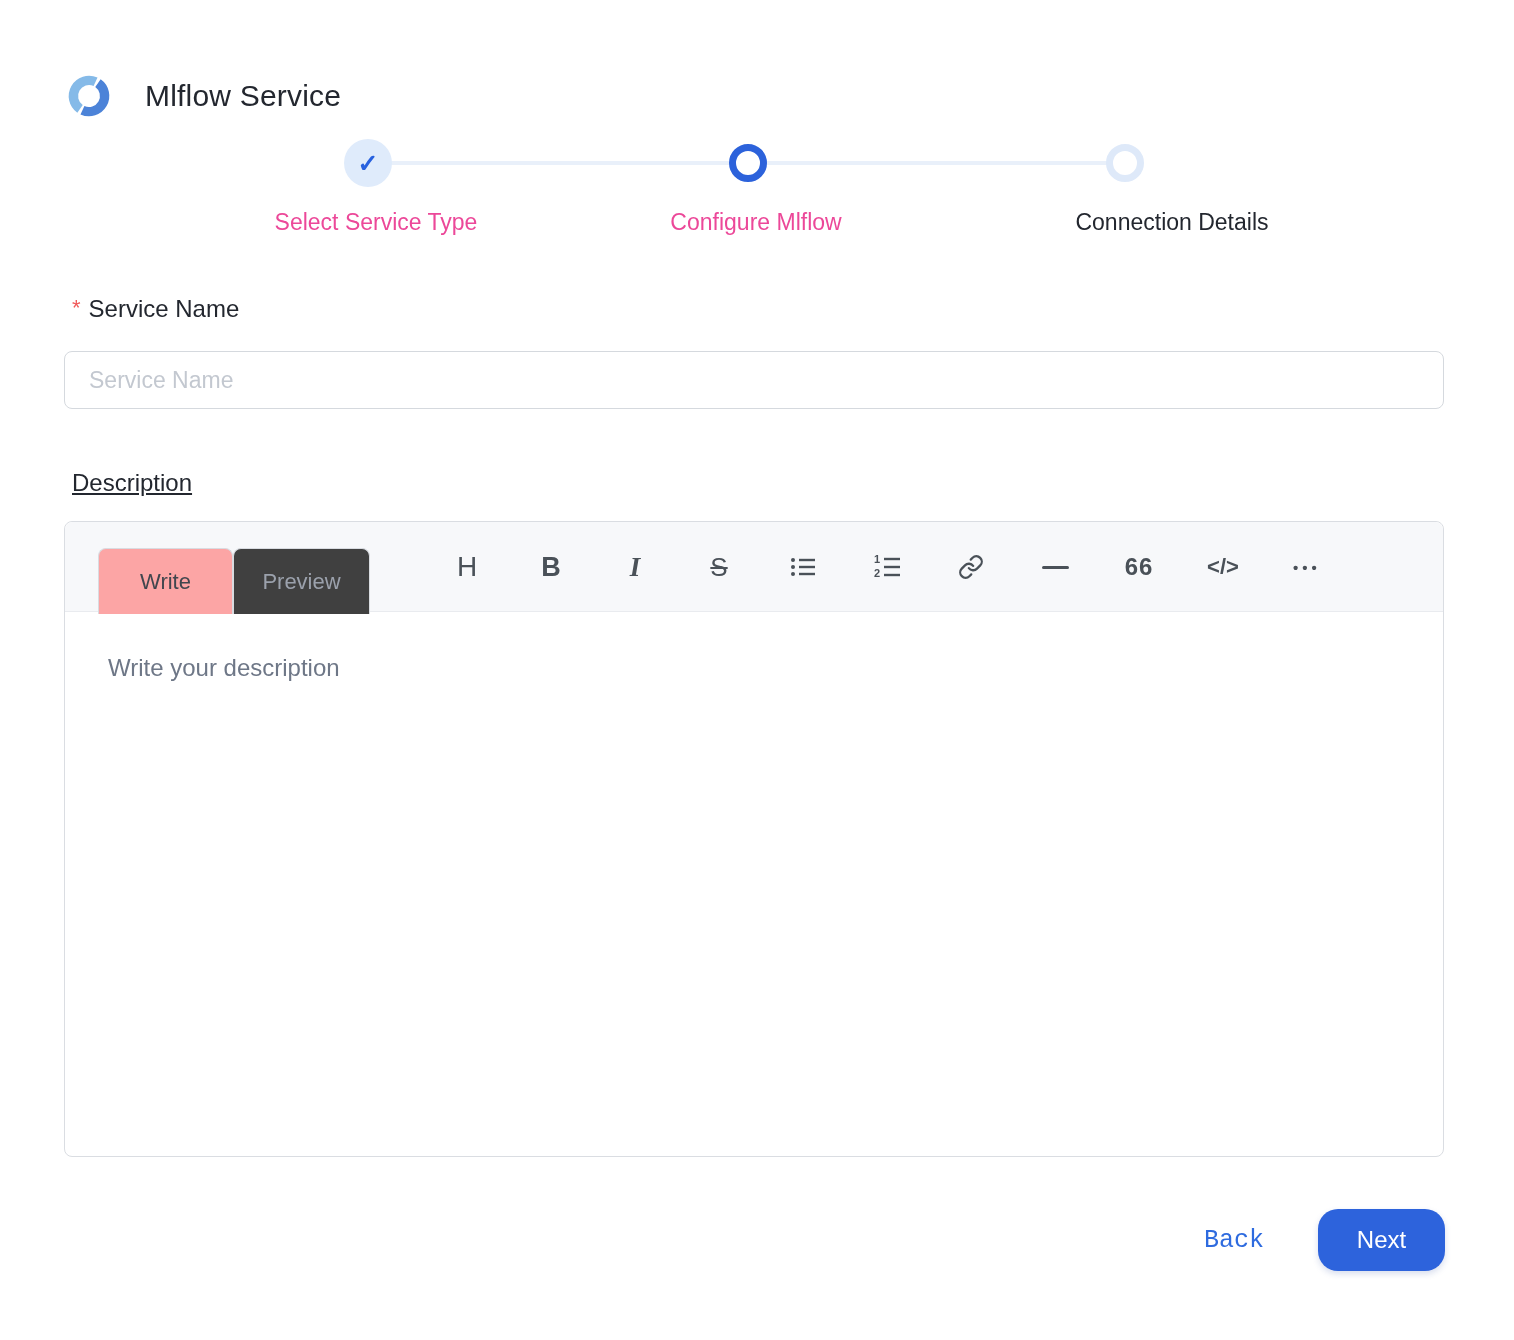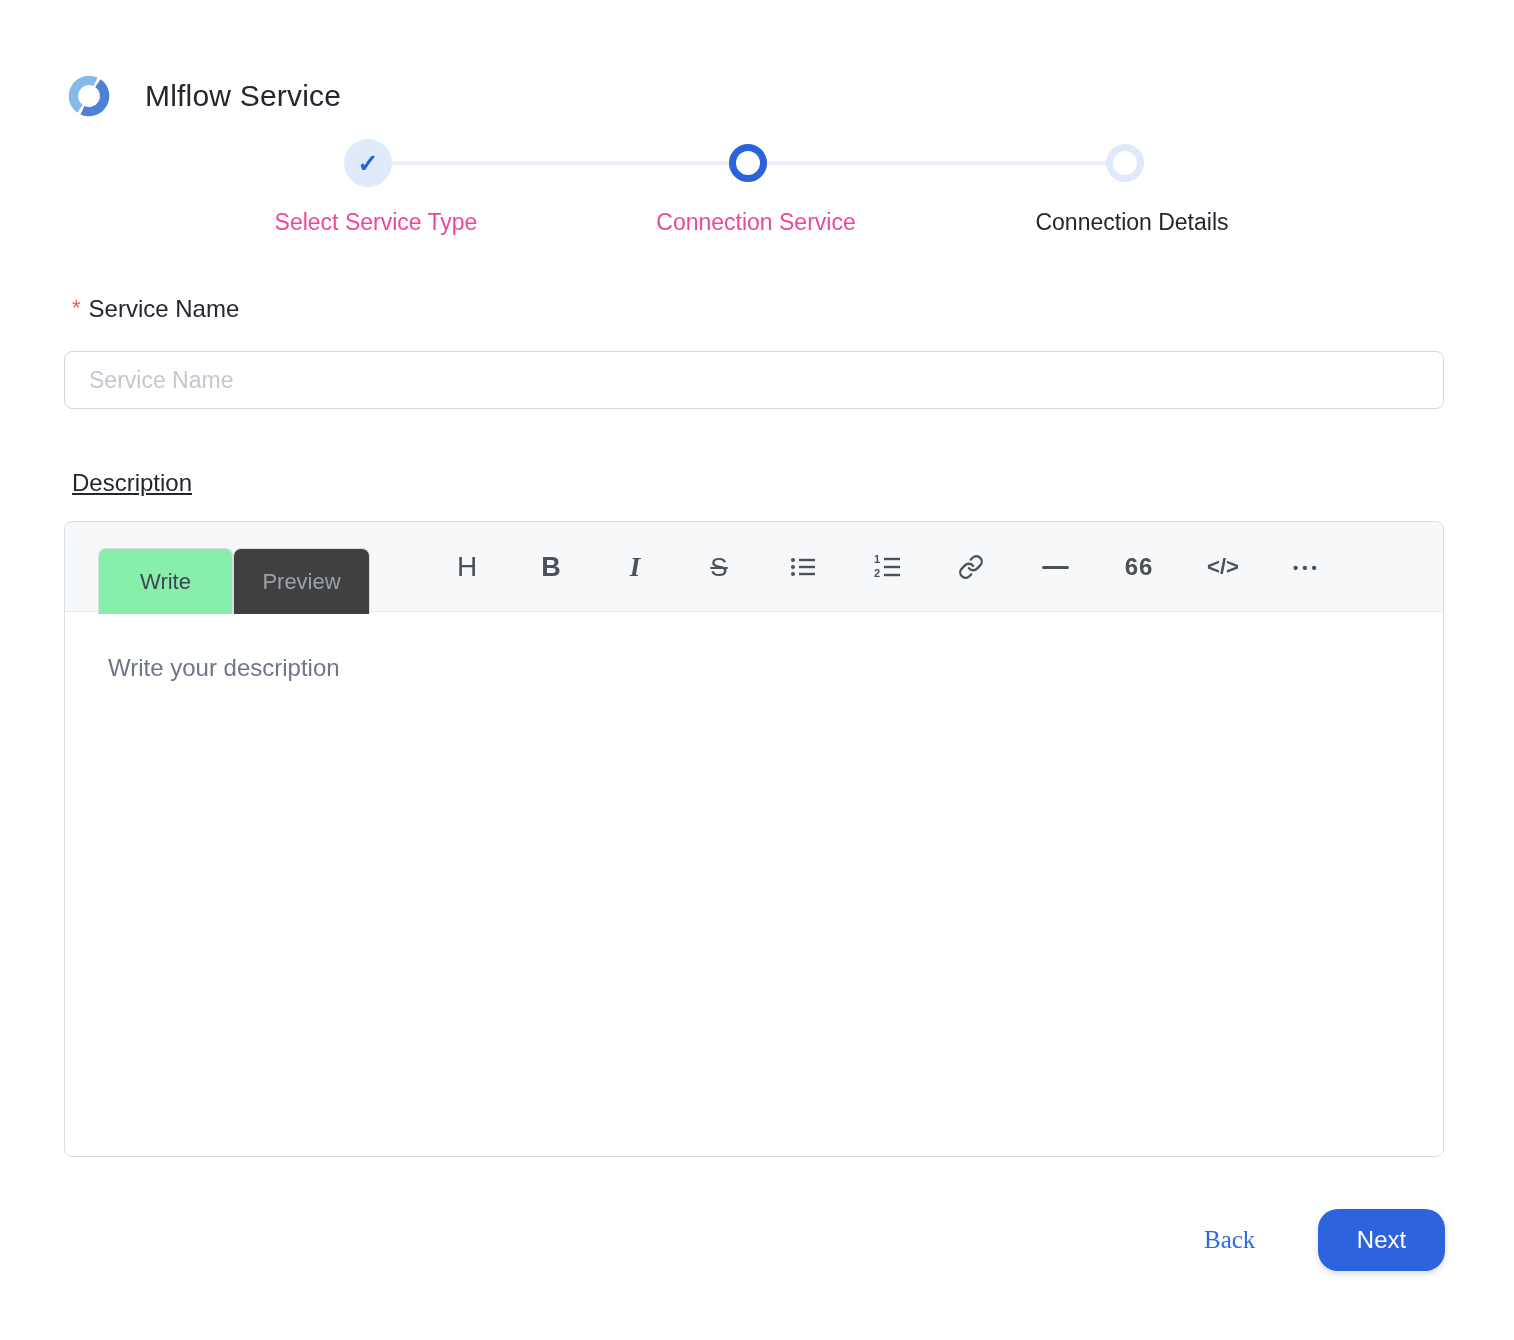--- a/index.html
+++ b/index.html
@@ -15,42 +15,42 @@
   
   .step-track { position:absolute; left:368px; top:161px; width:757px; height:4px; background:#E9F0FA; }
   .step-circle { position:absolute; border-radius:50%; }
   .step-done { left:344px; top:139px; width:48px; height:48px; background:#DFEBFB;
                display:flex; align-items:center; justify-content:center; }
   .step-done .check { color:#2761DF; font-size:25px; font-weight:bold; line-height:1; }
   .step-active { left:729px; top:144px; width:38px; height:38px; background:#fff; border:7px solid #2C62DB; }
   .step-upcoming { left:1106px; top:144px; width:38px; height:38px; background:#fff; border:7px solid #DEE9F9; }
   .step-label { position:absolute; top:209px; transform:translateX(-50%); font-size:23px; font-weight:500; white-space:nowrap; }
   .step-label.blue { color:#ec4899; }
-  .step-label.dark { color:#23272F; }
+  .step-label.dark { color:#23272F;margin-left:40px; }
   .lbl-1 { left:376px; } .lbl-2 { left:756px; } .lbl-3 { left:1132px; }
 
   
   .field-label { position:absolute; left:72px; font-size:24px; font-weight:500; color:#23272F; }
   .req { color:#F05A5A; margin-right:8px; font-size:22px; vertical-align:2px; }
   .name-label { top:295px; }
   .name-input { position:absolute; left:64px; top:351px; width:1380px; height:58px;
                 border:1px solid #D5D9DE; border-radius:8px; padding:0 24px;
                 font-size:23px; font-family:"Liberation Sans", sans-serif; color:#333; outline:none; }
   .name-input::placeholder { color:#C3C8D0; }
   .desc-label { top:469px;text-decoration:underline; }
 
   
   .editor { position:absolute; left:64px; top:521px; width:1380px; height:636px;
             border:1px solid #DADDE2; border-radius:8px; background:#fff; }
   .editor-header { position:relative; height:90px; background:#F7F8FA;
                    border-bottom:1px solid #E9EBEF; border-radius:8px 8px 0 0; }
   .tab { position:absolute; top:26px; height:66px; display:flex; align-items:center; justify-content:center;
          font-size:22px; font-weight:500; border:1px solid #D9DCE1; border-bottom:none;
          border-radius:8px 8px 0 0; cursor:pointer; z-index:2; }
-  .tab-write { left:33px; width:135px; background:#86efac; color:#41464E; }
+  .tab-write { left:33px; width:135px; background:#fca5a5; color:#41464E; }
   .tab-preview { left:168px; width:137px; background:#404040; color:#9BA1AC; }
   .toolbar { position:absolute; left:360px; top:0; height:90px; display:flex; }
   .ticon { width:84px; height:90px; display:flex; align-items:center; justify-content:center;
            color:#4A5158; cursor:pointer; }
   .g-h { font-size:28px; font-weight:400; }
   .g-b { font-size:27px; font-weight:800; }
   .g-i { font-family:"Liberation Serif", serif; font-style:italic; font-size:27px; font-weight:600; }
   .g-s { font-size:26px; font-weight:500; text-decoration:line-through; }
   .g-q { font-size:24px; font-weight:700; letter-spacing:1px; }
   .g-c { font-size:22px; font-weight:600; letter-spacing:0px; }
@@ -58,21 +58,21 @@
   .hr-glyph { width:27px; height:3px; background:#4A5158; border-radius:2px; }
   .editor-body { position:relative; height:545px; }
   .desc-input { width:100%; height:100%; border:none; outline:none; resize:none;
                 padding:42px 40px 0 43px; font-size:24px; font-family:"Liberation Sans", sans-serif;
                 color:#333; border-radius:0 0 8px 8px; background:transparent; }
   .desc-input::placeholder { color:#6E7787; }
 
   
   .back-link { position:absolute; left:1204px; top:1226px; font-size:25px; font-weight:500;
                color:#2E6BDF; cursor:pointer; background:none; border:none;
-               font-family:Liberation Serif, serif; }
+               font-family:Liberation Mono, monospace; }
   .next-btn { position:absolute; left:1318px; top:1209px; width:127px; height:62px;
               background:#2D63DC; color:#fff; font-size:24px; font-weight:500;
               border:none; border-radius:20px; cursor:pointer;
               font-family:"Liberation Sans", sans-serif;
               box-shadow:0 3px 6px rgba(40,70,160,0.18); }
 </style>
 </head>
 <body>
 
 <div class="canvas">
@@ -88,21 +88,21 @@
   <div>
     <div class="step-track"></div>
 
     <div class="step-circle step-done">
       <span class="check">✓</span>
     </div>
     <div class="step-circle step-active"></div>
     <div class="step-circle step-upcoming"></div>
 
     <div class="step-label blue lbl-1">Select Service Type</div>
-    <div class="step-label blue lbl-2">Connection Service</div>
+    <div class="step-label blue lbl-2">Configure Mlflow</div>
     <div class="step-label dark lbl-3">Connection Details</div>
   </div>
 
   <div class="field-label name-label">
     <span class="req">*</span><span>Service Name</span>
   </div>
   <input class="name-input" type="text" placeholder="Service Name" style="">
 
   <div class="field-label desc-label">Description</div>
 

